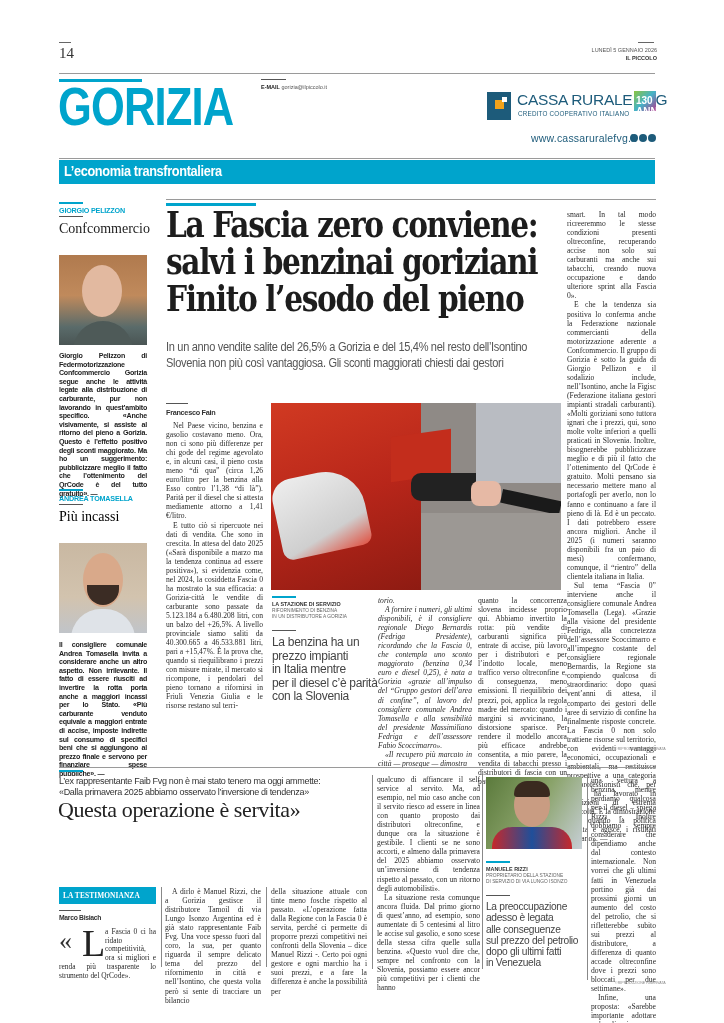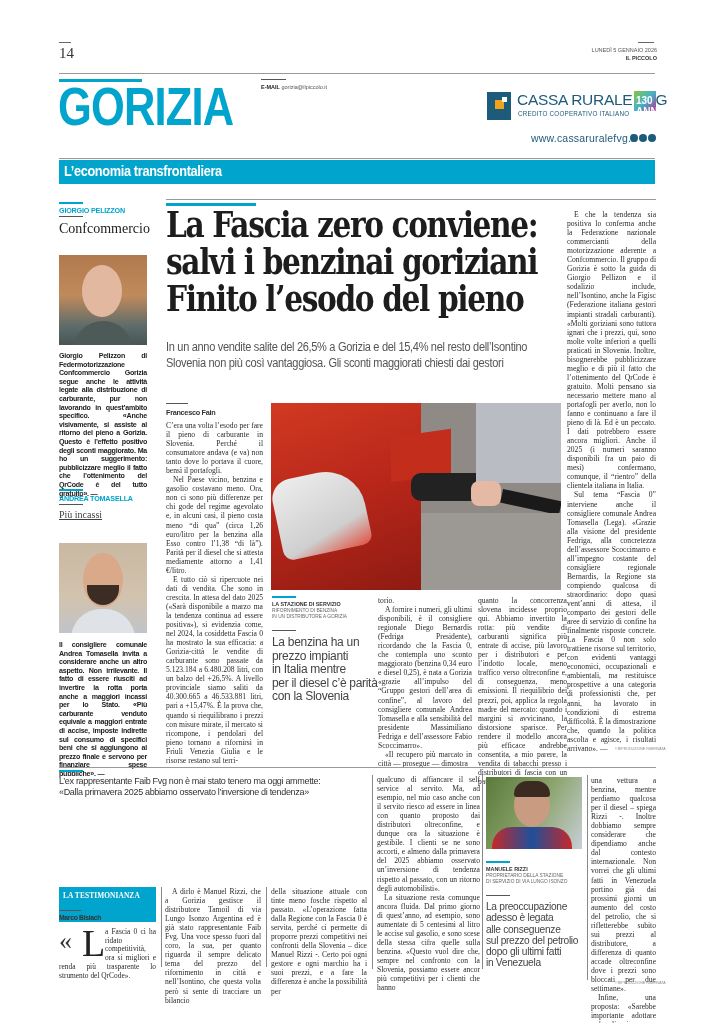--- a/index.html
+++ b/index.html
@@ -66,21 +66,21 @@
 <div class="abs serif" style="left:59px;top:221px;font-size:14px;color:#222;">Confcommercio</div>
 <div class="photo" style="left:59px;top:255px;width:88px;height:90px;background:linear-gradient(180deg,#b07a4e 0%,#c08a5c 45%,#5a6b6a 80%,#4a5554 100%);">
   <div class="abs" style="left:23px;top:10px;width:40px;height:52px;border-radius:50%;background:#e2b9a0;"></div>
   <div class="abs" style="left:14px;top:66px;width:60px;height:30px;border-radius:30px 30px 0 0;background:#4e5a58;"></div>
 </div>
 <div class="abs side-text" style="left:59px;top:352px;width:88px;">Giorgio Pelizzon di Federmotorizzazione Confcommercio Gorizia segue anche le attività legate alla distribuzione di carburante, pur non lavorando in quest’ambito specifico. «Anche visivamente, si assiste al ritorno del pieno a Gorizia. Questo è l’effetto positivo degli sconti maggiorato. Ma ho un suggerimento: pubblicizzare meglio il fatto che l’ottenimento del QrCode è del tutto gratuito». —</div>
 
 <div class="accent-bar" style="left:59px;top:489px;width:24px;height:2px;"></div>
 <div class="abs sans" style="left:59px;top:494px;font-size:7.2px;font-weight:bold;color:#00a4cc;letter-spacing:-0.2px;">ANDREA TOMASELLA</div>
 <div class="abs" style="left:59px;top:504px;width:24px;height:1px;background:#555;"></div>
-<div class="abs serif" style="left:59px;top:509px;font-size:10px;color:#404040;text-decoration:underline;">Più incassi</div>
+<div class="abs serif" style="left:59px;top:509px;font-size:14px;color:#000000;">Più incassi</div>
 <div class="photo" style="left:59px;top:543px;width:88px;height:90px;background:linear-gradient(180deg,#c9b8a2 0%,#d2c3ae 60%,#c0c4c9 100%);">
   <div class="abs" style="left:24px;top:10px;width:40px;height:54px;border-radius:50%;background:#d9a98a;"></div>
   <div class="abs" style="left:28px;top:42px;width:32px;height:20px;border-radius:0 0 16px 16px;background:#3b2c24;"></div>
   <div class="abs" style="left:12px;top:66px;width:64px;height:30px;border-radius:30px 30px 0 0;background:#dfe3e8;"></div>
 </div>
 <div class="abs side-text" style="left:59px;top:641px;width:88px;">Il consigliere comunale Andrea Tomasella invita a considerare anche un altro aspetto. Non irrilevante. Il fatto di essere riusciti ad invertire la rotta porta anche a maggiori incassi per lo Stato. «Più carburante venduto equivale a maggiori entrate di accise, imposte indirette sul consumo di specifici beni che si aggiungono al prezzo finale e servono per finanziare spese pubbliche». —</div>
 
 <div class="hr" style="left:166px;top:199px;width:490px;"></div>
 <div class="accent-bar" style="left:166px;top:203px;width:90px;"></div>
 <div class="abs" style="left:166px;top:207px;width:400px;font-family:'DejaVu Serif',serif;font-weight:bold;font-size:34.5px;line-height:37px;color:#1d1d1d;letter-spacing:-1.6px;white-space:nowrap;">
@@ -89,21 +89,20 @@
   <div style="transform:scaleX(0.86);transform-origin:left;">Finito l’esodo del pieno</div>
 </div>
 <div class="abs sans" style="left:166px;top:340px;font-size:12px;line-height:15.5px;color:#555;white-space:nowrap;letter-spacing:-0.35px;transform:scaleX(0.92);transform-origin:left;">
   <div>In un anno vendite salite del 26,5% a Gorizia e del 15,4% nel resto dell’Isontino</div>
   <div>Slovenia non più così vantaggiosa. Gli sconti maggiorati chiesti dai gestori</div>
 </div>
 
 <div class="abs" style="left:166px;top:403px;width:22px;height:1px;background:#555;"></div>
 <div class="abs sans" style="left:166px;top:408px;font-size:7.3px;font-weight:bold;color:#333;letter-spacing:-0.3px;">Francesco Fain</div>
 <div class="abs body-text" style="left:166px;top:421px;width:97px;">
-  <p class="first">C’era una volta l’esodo per fare il pieno di carburante in Slovenia. Perché il consumatore andava (e va) non tanto dove lo portava il cuore, bensì il portafogli.</p>
   <p>Nel Paese vicino, benzina e gasolio costavano meno. Ora, non ci sono più differenze per chi gode del regime agevolato e, in alcuni casi, il pieno costa meno “di qua” (circa 1,26 euro/litro per la benzina alla Esso contro l’1,38 “di là”). Parità per il diesel che si attesta mediamente attorno a 1,41 €/litro.</p>
   <p>E tutto ciò si ripercuote nei dati di vendita. Che sono in crescita. In attesa del dato 2025 («Sarà disponibile a marzo ma la tendenza continua ad essere positiva»), si evidenzia come, nel 2024, la cosiddetta Fascia 0 ha mostrato la sua efficacia: a Gorizia-città le vendite di carburante sono passate da 5.123.184 a 6.480.208 litri, con un balzo del +26,5%. A livello provinciale siamo saliti da 40.300.665 a 46.533.881 litri, pari a +15,47%. È la prova che, quando si riequilibrano i prezzi con misure mirate, il mercato si ricompone, i pendolari del pieno tornano a rifornirsi in Friuli Venezia Giulia e le risorse restano sul terri-</p>
 </div>
 
 <div class="photo" style="left:271px;top:403px;width:290px;height:187px;background:#8f8a86;">
   <div class="abs" style="left:0;top:0;width:150px;height:187px;background:linear-gradient(160deg,#d13a22 0%,#b8261a 50%,#8e1b12 100%);"></div>
   <div class="abs" style="left:5px;top:70px;width:90px;height:80px;background:linear-gradient(160deg,#eee 0%,#cfcfcf 70%,#e05040 100%);border-radius:20px 40px 10px 10px;transform:rotate(-12deg);"></div>
   <div class="abs" style="left:120px;top:30px;width:60px;height:45px;background:#c32d1c;transform:skewY(-8deg);"></div>
   <div class="abs" style="left:140px;top:70px;width:85px;height:28px;background:#222;border-radius:10px;"></div>
   <div class="abs" style="left:205px;top:0;width:85px;height:80px;background:#b9bcc2;"></div>
@@ -120,46 +119,48 @@
 </div>
 <div class="abs" style="left:272px;top:630px;width:24px;height:1px;background:#555;"></div>
 <div class="abs sans" style="left:272px;top:636px;font-size:12px;line-height:13.6px;color:#444;letter-spacing:-0.3px;white-space:nowrap;">
   <div>La benzina ha un</div>
   <div>prezzo impianti</div>
   <div>in Italia mentre</div>
   <div>per il diesel c’è parità</div>
   <div>con la Slovenia</div>
 </div>
 
-<div class="abs body-text" style="left:378px;top:596px;width:94px;">
+<div class="abs body-text" style="left:378px;top:596px;width:94px;font-style:italic;">
   <p class="first">torio.</p>
   <p>A fornire i numeri, gli ultimi disponibili, è il consigliere regionale Diego Bernardis (Fedriga Presidente), ricordando che la Fascia 0, che contempla uno sconto maggiorato (benzina 0,34 euro e diesel 0,25), è nata a Gorizia «grazie all’impulso del “Gruppo gestori dell’area di confine”, al lavoro del consigliere comunale Andrea Tomasella e alla sensibilità del presidente Massimiliano Fedriga e dell’assessore Fabio Scoccimarro».</p>
   <p>«Il recupero più marcato in città — prosegue — dimostra</p>
 </div>
 
 <div class="abs body-text" style="left:478px;top:596px;width:89px;">
   <p class="first">quanto la concorrenza slovena incidesse proprio qui. Abbiamo invertito la rotta: più vendite di carburanti significa più entrate di accise, più lavoro per i distributori e per l’indotto locale, meno traffico verso oltreconfine e, di conseguenza, meno emissioni. Il riequilibrio dei prezzi, poi, applica la regola madre del mercato: quando i margini si avvicinano, la distorsione sparisce. Per rendere il modello ancora più efficace andrebbe consentita, a mio parere, la vendita di tabacchi presso i distributori di fascia con un patentino</p>
 </div>
 
 <div class="abs body-text" style="left:567px;top:210px;width:89px;">
+  <p class="first">smart. In tal modo ricreeremmo le stesse condizioni presenti oltreconfine, recuperando accise non solo sui carburanti ma anche sui tabacchi, creando nuova occupazione e dando ulteriore sprint alla Fascia 0».</p>
   <p>E che la tendenza sia positiva lo conferma anche la Federazione nazionale commercianti della motorizzazione aderente a Confcommercio. Il gruppo di Gorizia è sotto la guida di Giorgio Pellizon e il sodalizio include, nell’Isontino, anche la Figisc (Federazione italiana gestori impianti stradali carburanti). «Molti goriziani sono tuttora ignari che i prezzi, qui, sono molte volte inferiori a quelli praticati in Slovenia. Inoltre, bisognerebbe pubblicizzare meglio e di più il fatto che l’ottenimento del QrCode è gratuito. Molti pensano sia necessario mettere mano al portafogli per averlo, non lo fanno e continuano a fare il pieno di là. Ed è un peccato. I dati potrebbero essere ancora migliori. Anche il 2025 (i numeri saranno disponibili fra un paio di mesi) confermano, comunque, il “rientro” della clientela italiana in Italia.</p>
   <p>Sul tema “Fascia 0” interviene anche il consigliere comunale Andrea Tomasella (Lega). «Grazie alla visione del presidente Fedriga, alla concretezza dell’assessore Scoccimarro e all’impegno costante del consigliere regionale Bernardis, la Regione sta compiendo qualcosa di straordinario: dopo quasi vent’anni di attesa, il comparto dei gestori delle aree di servizio di confine ha finalmente risposte concrete. La Fascia 0 non solo trattiene risorse sul territorio, con evidenti vantaggi economici, occupazionali e ambientali, ma restituisce prospettive a una categoria di professionisti che, per anni, ha lavorato in condizioni di estrema difficoltà. È la dimostrazione che, quando la politica ascolta e agisce, i risultati arrivano». —</p>
 </div>
 <div class="abs sans" style="left:615px;top:747px;font-size:3.6px;color:#888;">©RIPRODUZIONE RISERVATA</div>
 
 <div class="hr" style="left:59px;top:767px;width:597px;"></div>
 <div class="accent-bar" style="left:59px;top:770px;width:24px;height:2px;"></div>
 <div class="abs sans" style="left:59px;top:775px;font-size:9.6px;line-height:11.2px;color:#333;white-space:nowrap;letter-spacing:-0.35px;transform:scaleX(0.94);transform-origin:left;">
   <div>L’ex rappresentante Faib Fvg non è mai stato tenero ma oggi ammette:</div>
   <div>«Dalla primavera 2025 abbiamo osservato l’inversione di tendenza»</div>
 </div>
 <div class="abs serif" style="left:58px;top:799px;font-size:22px;line-height:22px;color:#222;white-space:nowrap;letter-spacing:-0.4px;">
-</div>
-
-<div class="abs" style="left:59px;top:887px;width:97px;height:35px;background:#00a4cc;">
+  <div>Questa operazione è servita»</div>
+</div>
+
+<div class="abs" style="left:59px;top:887px;width:97px;height:17px;background:#00a4cc;">
   <div class="abs serif" style="left:4px;top:4px;font-size:7.4px;font-weight:bold;color:#fff;letter-spacing:0.1px;">LA TESTIMONIANZA</div>
 </div>
 <div class="abs" style="left:59px;top:910px;width:22px;height:1px;background:#555;"></div>
 <div class="abs sans" style="left:59px;top:914px;font-size:6.8px;font-weight:bold;color:#333;letter-spacing:-0.3px;">Marco Bisiach</div>
 
 <div class="abs serif" style="left:59px;top:928px;font-size:26px;color:#333;line-height:26px;">«</div>
 <div class="abs serif" style="left:82px;top:924px;font-size:38px;color:#222;line-height:38px;">L</div>
 <div class="abs" style="left:59px;top:928px;width:97px;">
   <div class="body-text" style="font-size:7.4px;line-height:8.7px;">
     <span style="float:left;width:46px;height:34px;"></span>

